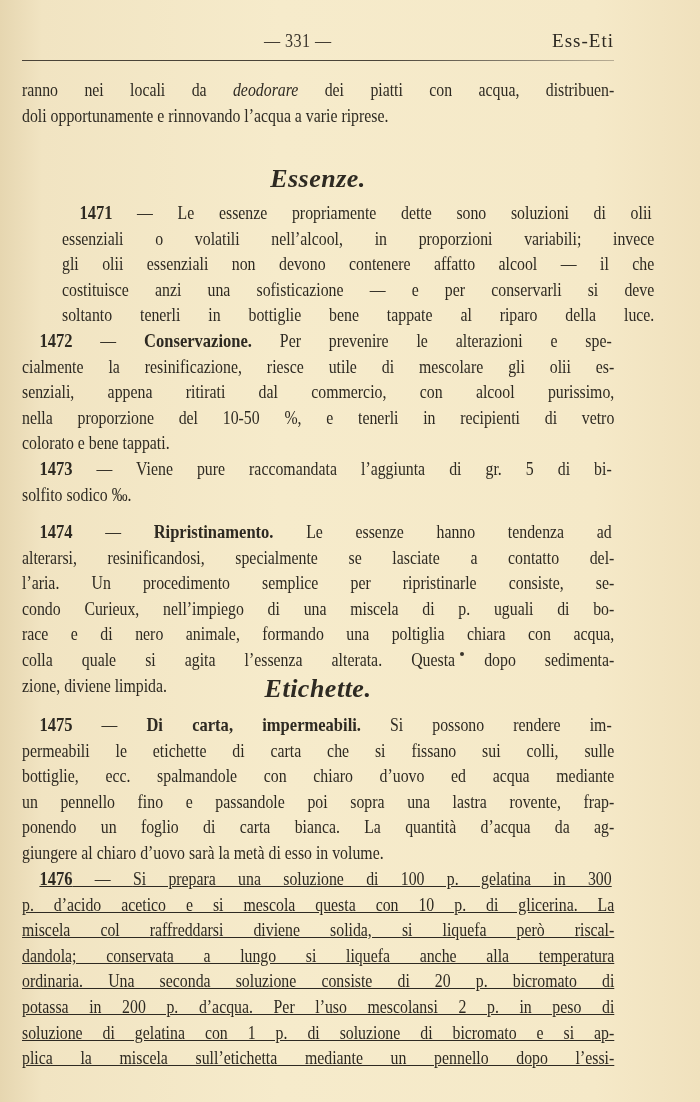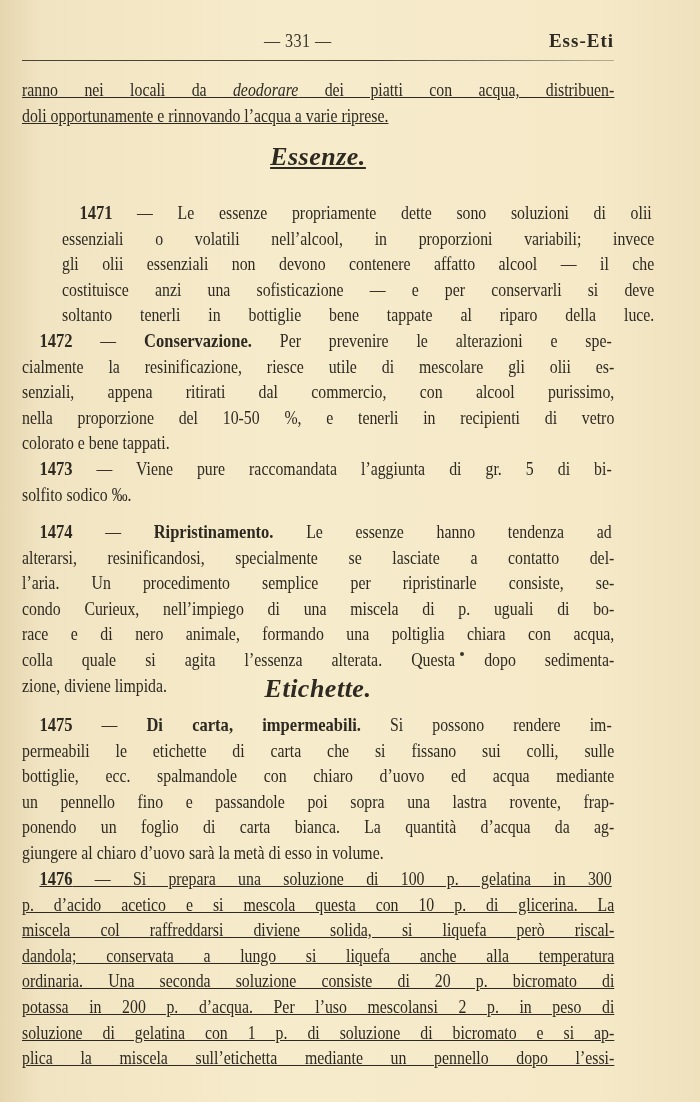--- a/index.html
+++ b/index.html
@@ -12,54 +12,54 @@
     }
     .page { position: absolute; left: 22px; top: 0; width: 592px; }
     .header { position: relative; height: 62px; }
     .page-num {
       position: absolute; left: 242px; top: 30px;
       font-size: 19px; letter-spacing: 0.5px; color: #3a352c;
       transform: scaleX(0.85); transform-origin: left top;
     }
     .running-head {
       position: absolute; right: 0; top: 30px;
-      font-size: 19px; font-weight: bold; letter-spacing: 1px; color: #2e2a22;
+      font-size: 19px; font-weight: normal; letter-spacing: 1px; color: #2e2a22;
     }
     .rule {
       position: absolute; left: 0; right: 0; top: 60px; height: 1px;
       background: linear-gradient(90deg, #4a4438 0%, #4a4438 60%, #8a8272 85%, #b8ad94 100%);
     }
     .line { display: block; white-space: nowrap; text-align: justify; text-align-last: justify; transform: scaleX(0.87); transform-origin: left center; width: 115%; }
     .line.last { text-align-last: left; }
     .indent { padding-left: 20px; width: calc(115% - 23px); }
     .num { font-weight: bold; font-size: 19px; }
     .subhead { font-weight: bold; font-size: 19px; }
     em { font-style: italic; }
     .section-title {
       text-align: center; font-style: italic; font-weight: bold;
       font-size: 26px; letter-spacing: 0.5px;
       margin: 0;
     }
-    .title-essenze { position: absolute; left: 0; width: 592px; top: 142px; text-decoration: underline; }
+    .title-essenze { position: absolute; left: 0; width: 592px; top: 164px; }
     .title-etichette { position: absolute; left: 0; width: 592px; top: 674px; }
     .dot { position: absolute; left: 438px; top: 652px; width: 4px; height: 4px; border-radius: 50%; background: #3a352c; }
     .block { position: absolute; left: 0; width: 592px; font-size: 18.2px; line-height: 25.6px; }
   </style>
 </head>
 <body>
 
 <div class="page">
 
   <div class="header">
     <span class="page-num">— 331 —</span>
     <span class="running-head">Ess-Eti</span>
     <div class="rule"></div>
   </div>
 
-  <div class="block" style="top:78px;text-decoration:underline;">
+  <div class="block" style="top:78px;">
     <span class="line"><span>ranno nei locali da </span><em>deodorare</em><span> dei piatti con acqua, distribuen-</span></span>
     <span class="line last">doli opportunamente e rinnovando l’acqua a varie riprese.</span>
   </div>
 
   <h2 class="section-title title-essenze">Essenze.</h2>
 
   <div class="block" style="top:200px;margin-left:40px;">
     <span class="line indent"><b class="num">1471</b><span> — </span><span>Le essenze propriamente dette sono soluzioni di olii</span></span>
     <span class="line">essenziali o volatili nell’alcool, in proporzioni variabili; invece</span>
     <span class="line">gli olii essenziali non devono contenere affatto alcool — il che</span>

